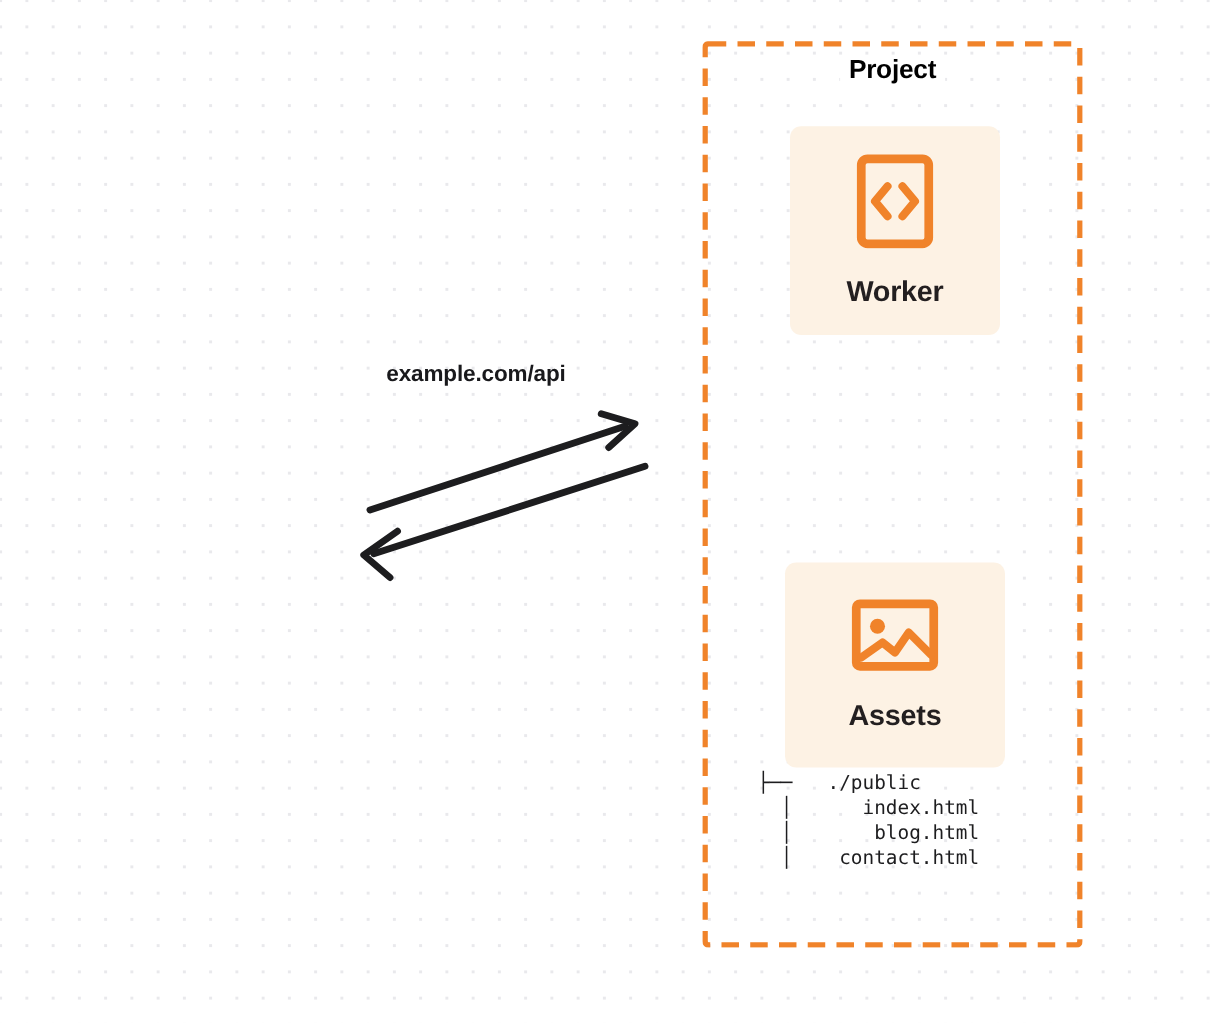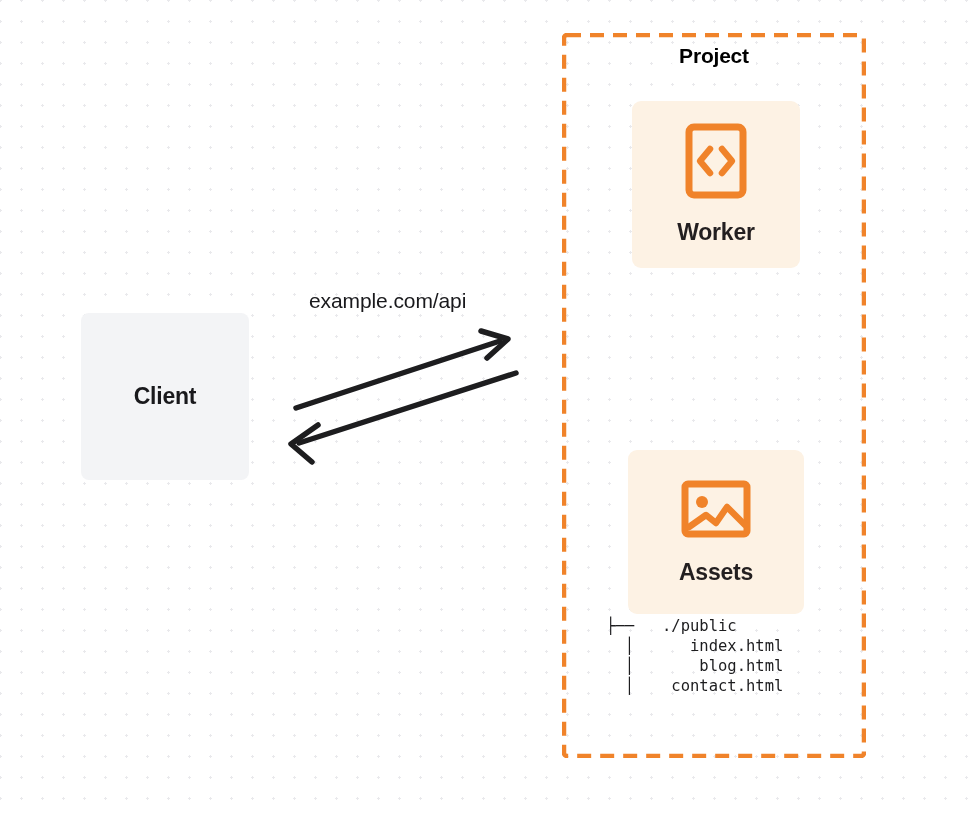--- a/index.html
+++ b/index.html
@@ -129,35 +129,32 @@
     left: 0;
     top: 0;
     width: 980px;
     height: 818px;
     pointer-events: none;
   }
   #request-label {
     position: absolute;
     left: 309px;
     top: 289px;
-    font-size: 21px;
-    font-weight: normal;
+    font-size: 18px;
+    font-weight: bold;
     color: #19191c;
     letter-spacing: -0.1px;
     white-space: nowrap;
   }
 </style>
 </head>
 <body>
 
 <div id="canvas">
 
-  <div id="client-node">
-    <span class="node-label">Client</span>
-  </div>
 
   <svg id="request-arrows" viewBox="0 0 980 818" xmlns="http://www.w3.org/2000/svg">
 
     <g>
       <line x1="296" y1="408" x2="500" y2="341" stroke="#1d1d1f" stroke-width="5.5" stroke-linecap="round"></line>
       <polyline points="481,331 508,339 487,358" fill="none" stroke="#1d1d1f" stroke-width="5.5" stroke-linecap="round" stroke-linejoin="round"></polyline>
     </g>
 
     <g>
       <line x1="516" y1="373" x2="299" y2="443" stroke="#1d1d1f" stroke-width="5.5" stroke-linecap="round"></line>

